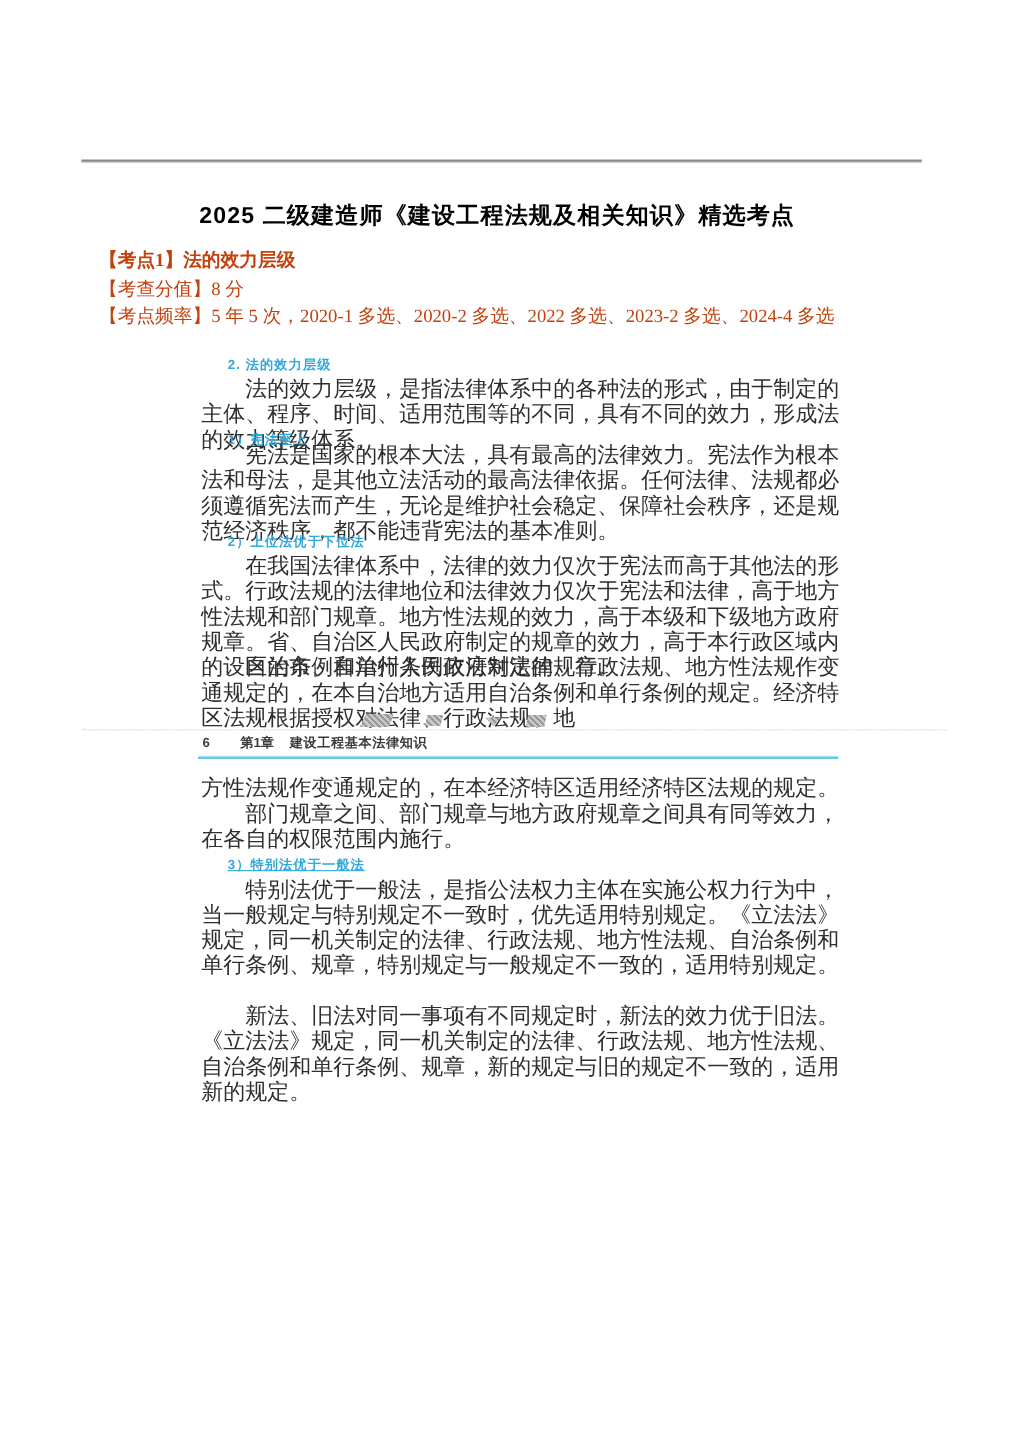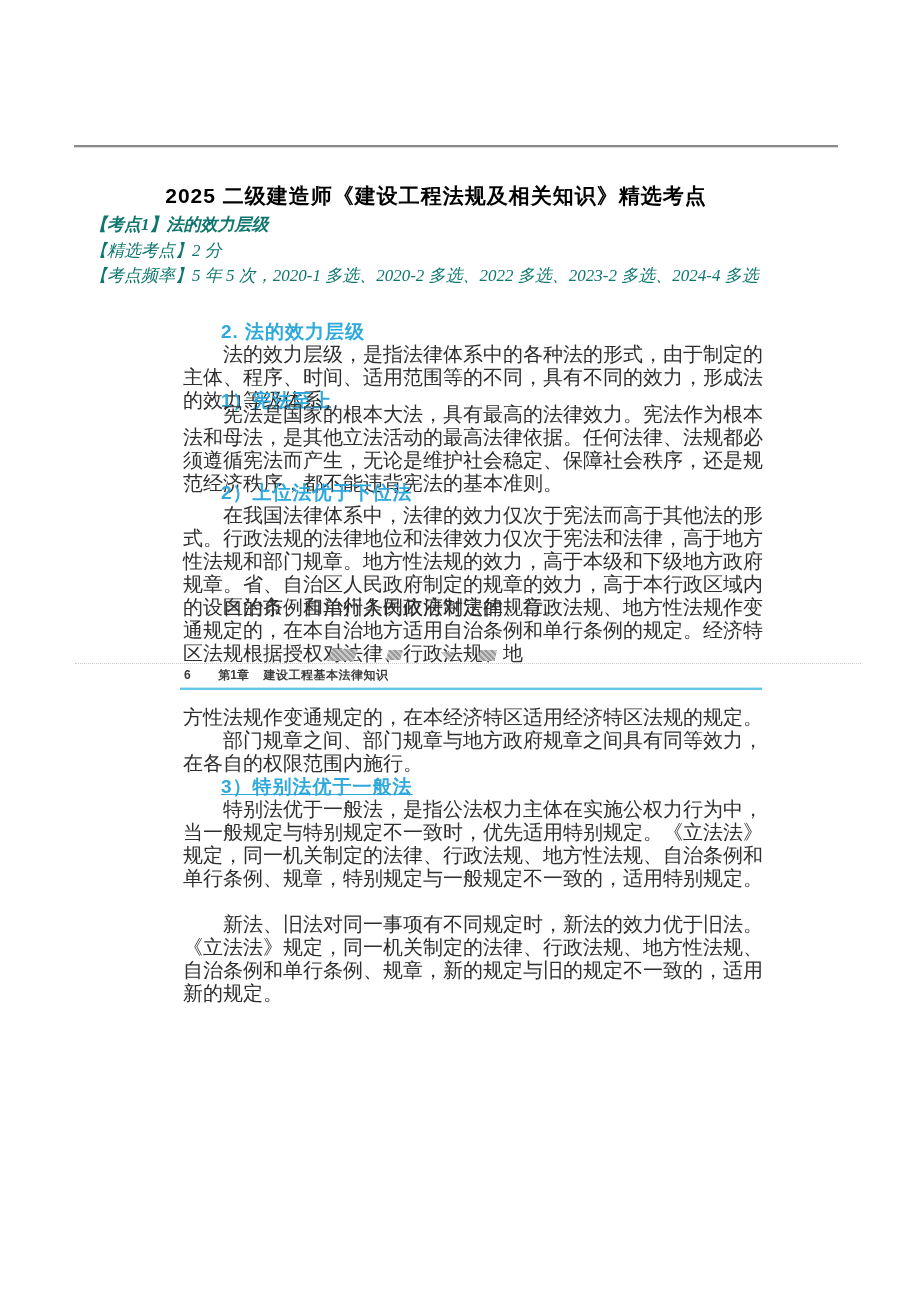--- a/index.html
+++ b/index.html
@@ -8,36 +8,36 @@
     font-family:"Liberation Serif","DejaVu Serif",serif; overflow:hidden;
   }
 
   
   .top-rule { position:absolute; top:145px; left:74px; width:764px; height:2px;
               background:#8a8a8a; border-bottom:1px solid #d9d9d9; }
 
   
   .doc-title { position:absolute; top:182px; left:0; width:872px; margin:0;
                text-align:center; font-size:21px; font-weight:bold; color:#000;
-               font-family:"Liberation Sans","DejaVu Sans",sans-serif; letter-spacing:1px; }
+               font-family:"Liberation Sans","DejaVu Sans",sans-serif; letter-spacing:1px;padding-left:16px; }
 
   
-  .meta { position:absolute; top:212px; left:90px; width:760px;
-          font-size:17px; line-height:25.5px; color:#0f766e;font-style:italic; }
+  .meta { position:absolute; top:224px; left:90px; width:760px;
+          font-size:17px; line-height:25.5px; color:#c2410c; }
   .meta p { margin:0; }
   .meta .bold { font-weight:bold; }
   .meta .stars { font-size:18px; letter-spacing:2px; }
 
   
   .scan-block { position:absolute; left:183px; width:580px; margin:0;
                 font-size:20px; line-height:23px; color:#2e2e2e;
                 text-align:justify; }
   .scan-heading { text-indent:2em; font-weight:bold; color:#2fa9dc;
                   font-family:"Liberation Sans","DejaVu Sans",sans-serif;
-                  font-size:19px; letter-spacing:1px; }
+                  font-size:12px; letter-spacing:1px; }
   .scan-para { text-indent:2em; }
   .scan-para-cont { text-indent:0; }
 
   
   .smudge { position:absolute; background:repeating-linear-gradient(45deg,#9b9b9b 0 2px,#c9c9c9 2px 4px); }
   .smudge-1 { top:649px; left:327px; width:31px; height:12px;
               clip-path:polygon(18% 0,100% 0,86% 100%,0 100%); }
   .smudge-2 { top:650px; left:386px; width:17px; height:10px;
               clip-path:polygon(15% 0,100% 0,85% 100%,0 100%); }
   .smudge-3 { top:652px; left:441px; width:15px; height:8px;
@@ -70,21 +70,21 @@
 <body>
 
 <div class="page">
 
   <div class="top-rule"></div>
 
   <h1 class="doc-title">2025 二级建造师《建设工程法规及相关知识》精选考点</h1>
 
   <div class="meta">
     <p class="bold"><span>【考点1】</span><span>法的效力层级</span></p>
-    <p><span>【精选考点】</span><span>2 分</span></p>
+    <p><span>【考查分值】</span><span>8 分</span></p>
     <p><span>【考点频率】</span><span>5 年 5 次，2020-1 多选、2020-2 多选、2022 多选、2023-2 多选、2024-4 多选</span></p>
   </div>
 
   <p class="scan-block scan-heading b-s1-0">2. 法的效力层级</p>
   <p class="scan-block scan-para    b-s1-1">法的效力层级，是指法律体系中的各种法的形式，由于制定的主体、程序、时间、适用范围等的不同，具有不同的效力，形成法的效力等级体系。</p>
   <p class="scan-block scan-heading b-s1-2">1）宪法至上</p>
   <p class="scan-block scan-para    b-s1-3">宪法是国家的根本大法，具有最高的法律效力。宪法作为根本法和母法，是其他立法活动的最高法律依据。任何法律、法规都必须遵循宪法而产生，无论是维护社会稳定、保障社会秩序，还是规范经济秩序，都不能违背宪法的基本准则。</p>
   <p class="scan-block scan-heading b-s1-4">2）上位法优于下位法</p>
   <p class="scan-block scan-para    b-s1-5">在我国法律体系中，法律的效力仅次于宪法而高于其他法的形式。行政法规的法律地位和法律效力仅次于宪法和法律，高于地方性法规和部门规章。地方性法规的效力，高于本级和下级地方政府规章。省、自治区人民政府制定的规章的效力，高于本行政区域内的设区的市、自治州人民政府制定的规章。</p>
   <p class="scan-block scan-para    b-s1-6">自治条例和单行条例依法对法律、行政法规、地方性法规作变通规定的，在本自治地方适用自治条例和单行条例的规定。经济特区法规根据授权对法律、行政法规、地</p>

